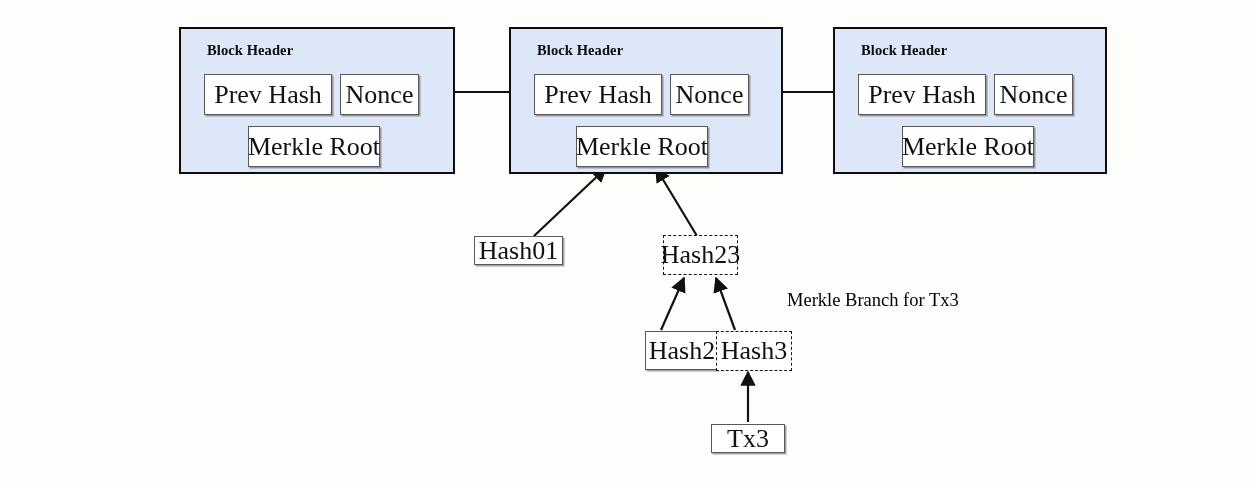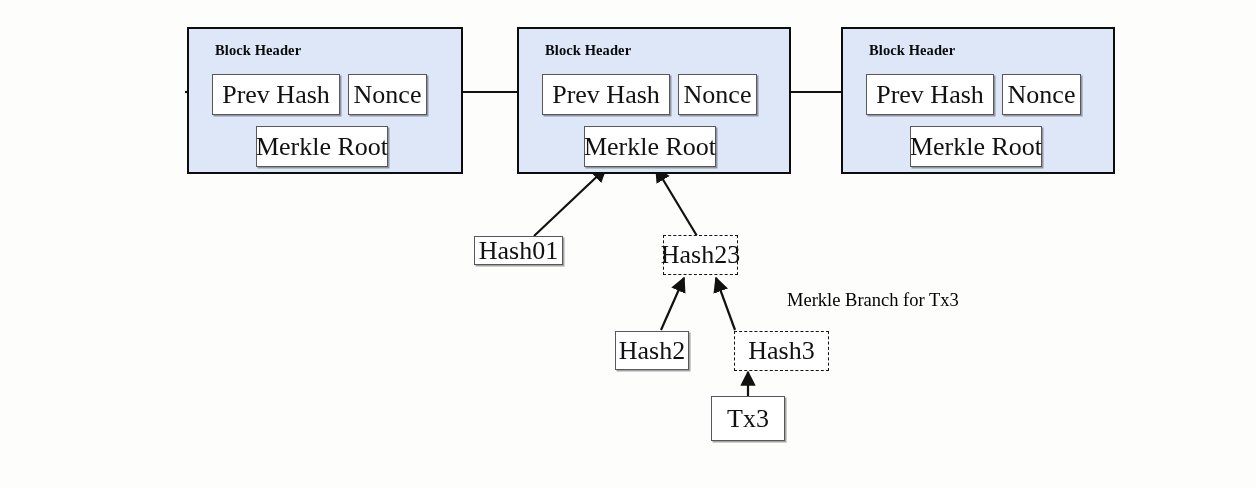--- a/index.html
+++ b/index.html
@@ -23,21 +23,20 @@
     height: 488px;
     pointer-events: none;
   }
 
   
   .block {
     position: absolute;
     background: #dde7f8;
     border: 2px solid #0d0d0d;
     box-sizing: border-box;
-    margin-left: 8px;
   }
   .block-title {
     position: absolute;
     left: 26px;
     top: 13px;
     font-size: 14.5px;
     font-weight: bold;
     color: #0a0a0a;
     letter-spacing: 0.1px;
     white-space: nowrap;
@@ -128,21 +127,21 @@
     <div class="block-title">Block Header</div>
     <div class="nbox" style="left:23px; top:45px; width:128px; height:41px;">Prev Hash</div>
     <div class="nbox" style="left:159px; top:45px; width:79px; height:41px;">Nonce</div>
     <div class="nbox" style="left:67px; top:97px; width:132px; height:41px;">Merkle Root</div>
   </div>
 
   <div class="nbox" style="left:474px; top:236px; width:89px; height:29px;">Hash01</div>
 
   <div class="nbox dashed" style="left:663px; top:235px; width:75px; height:40px;">Hash23</div>
 
-  <div class="nbox" style="left:615px; top:331px; width:74px; height:39px;">Hash2</div>
+  <div class="nbox" style="left:645px; top:331px; width:74px; height:39px;">Hash2</div>
 
-  <div class="nbox dashed" style="left:734px; top:331px; width:95px; height:40px;">Hash3</div>
+  <div class="nbox dashed" style="left:716px; top:331px; width:76px; height:40px;">Hash3</div>
 
-  <div class="nbox" style="left:711px; top:396px; width:74px; height:45px;">Tx3</div>
+  <div class="nbox" style="left:711px; top:424px; width:74px; height:29px;">Tx3</div>
 
   <div class="plain-text" style="left:787px; top:290px;">Merkle Branch for Tx3</div>
 
 </div>
 
 </body></html>

